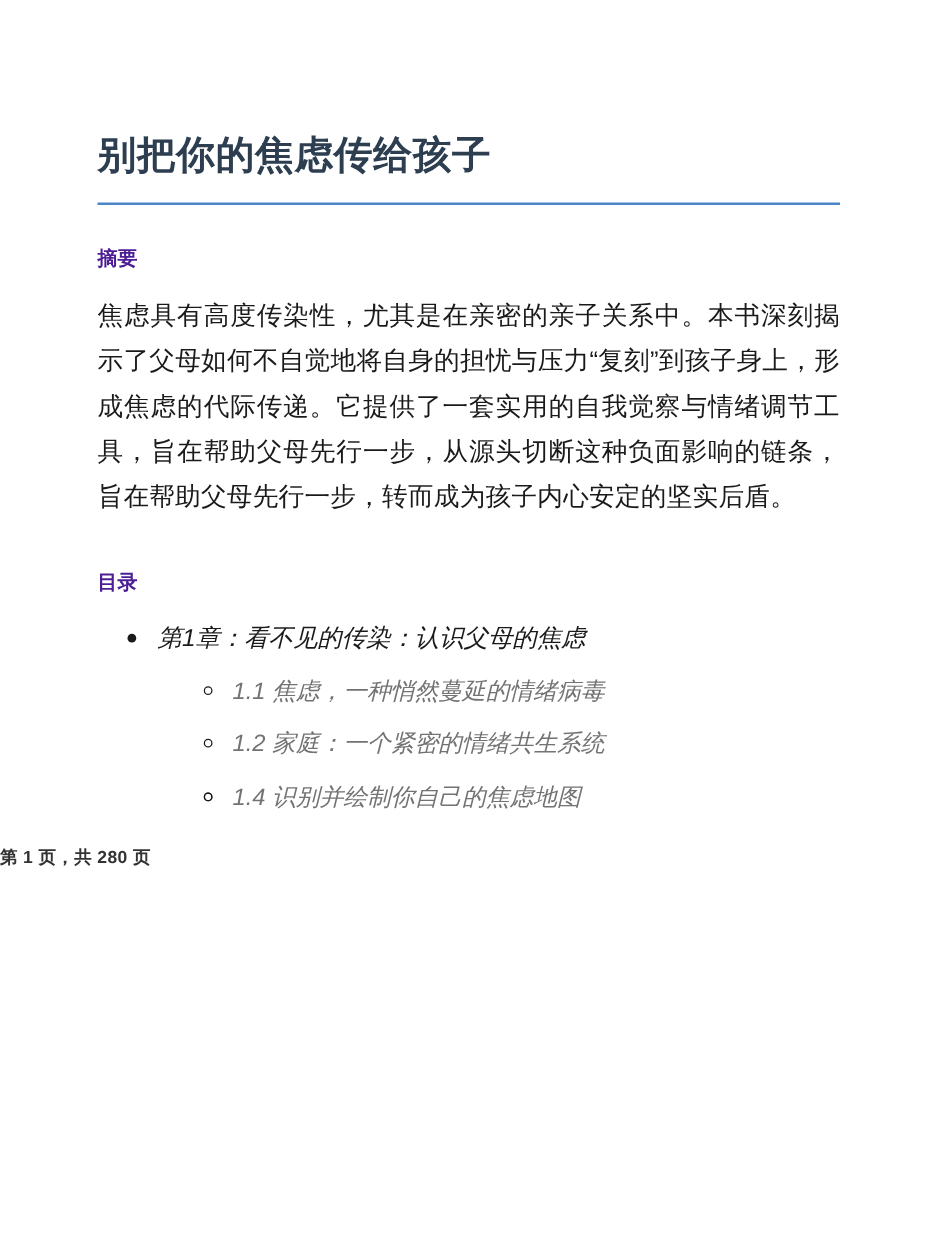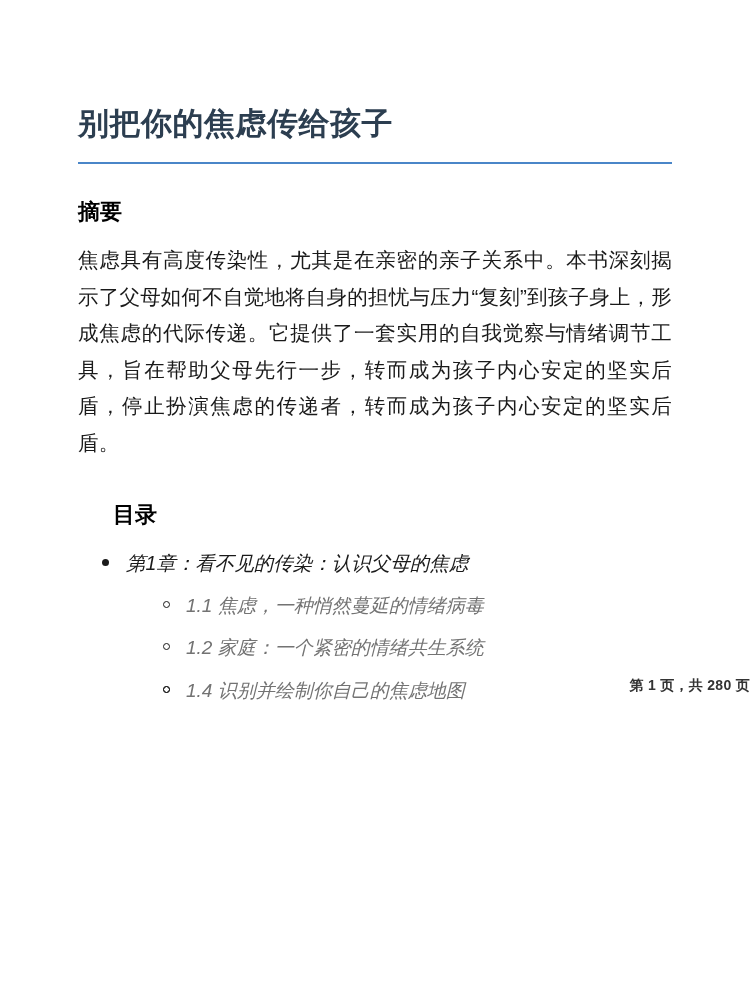--- a/index.html
+++ b/index.html
@@ -29,38 +29,37 @@
     margin: 0 0 18px 0;
     line-height: 1.25;
   }
   .title-rule {
     height: 2px;
     background: #4a86c8;
     width: 100%;
     margin-bottom: 34px;
   }
   .section-heading {
-    font-size: 22px;
+    font-size: 16px;
     font-weight: bold;
-    color: #000000;
+    color: #4c1d95;
     margin: 0 0 16px 0;
     line-height: 1.3;
   }
   .abstract-text {
     font-size: 20.5px;
     line-height: 1.78;
     color: #1a1a1a;
     text-align: justify;
     text-justify: inter-ideograph;
     margin: 0 0 40px 0;
     letter-spacing: 0.2px;
   }
   .toc-heading {
     margin-top: 6px;
-    margin-left: 35px;
   }
   ul.toc-level1 {
     list-style: none;
     margin: 18px 0 0 0;
     padding: 0 0 0 22px;
     font-style: italic;
   }
   ul.toc-level1 > li {
     position: relative;
     font-size: 19.5px;
@@ -100,37 +99,37 @@
     border-radius: 50%;
     border: 1.6px solid #1a1a1a;
     box-sizing: border-box;
     background: transparent;
   }
   .page-footer {
     position: absolute;
     left: 0;
     right: 0;
     bottom: 34px;
-    text-align: right;
+    text-align: left;
     font-size: 14px;
     color: #333333;
     font-weight: bold;
     letter-spacing: 0.3px;
   }
 </style>
 </head>
 <body>
 
 <div class="page">
 
   <h1 class="doc-title">别把你的焦虑传给孩子</h1>
   <div class="title-rule"></div>
 
   <h2 class="section-heading">摘要</h2>
-  <p class="abstract-text">焦虑具有高度传染性，尤其是在亲密的亲子关系中。本书深刻揭示了父母如何不自觉地将自身的担忧与压力“复刻”到孩子身上，形成焦虑的代际传递。它提供了一套实用的自我觉察与情绪调节工具，旨在帮助父母先行一步，转而成为孩子内心安定的坚实后盾，停止扮演焦虑的传递者，转而成为孩子内心安定的坚实后盾。</p>
+  <p class="abstract-text">焦虑具有高度传染性，尤其是在亲密的亲子关系中。本书深刻揭示了父母如何不自觉地将自身的担忧与压力“复刻”到孩子身上，形成焦虑的代际传递。它提供了一套实用的自我觉察与情绪调节工具，旨在帮助父母先行一步，从源头切断这种负面影响的链条，旨在帮助父母先行一步，转而成为孩子内心安定的坚实后盾。</p>
 
   <h2 class="section-heading toc-heading">目录</h2>
 
   <ul class="toc-level1">
     <li>
       <span class="bullet-disc"></span>
       <span>第1章：看不见的传染：认识父母的焦虑</span>
       <ul class="toc-level2">
         <li>
           <span class="bullet-circle"></span>

